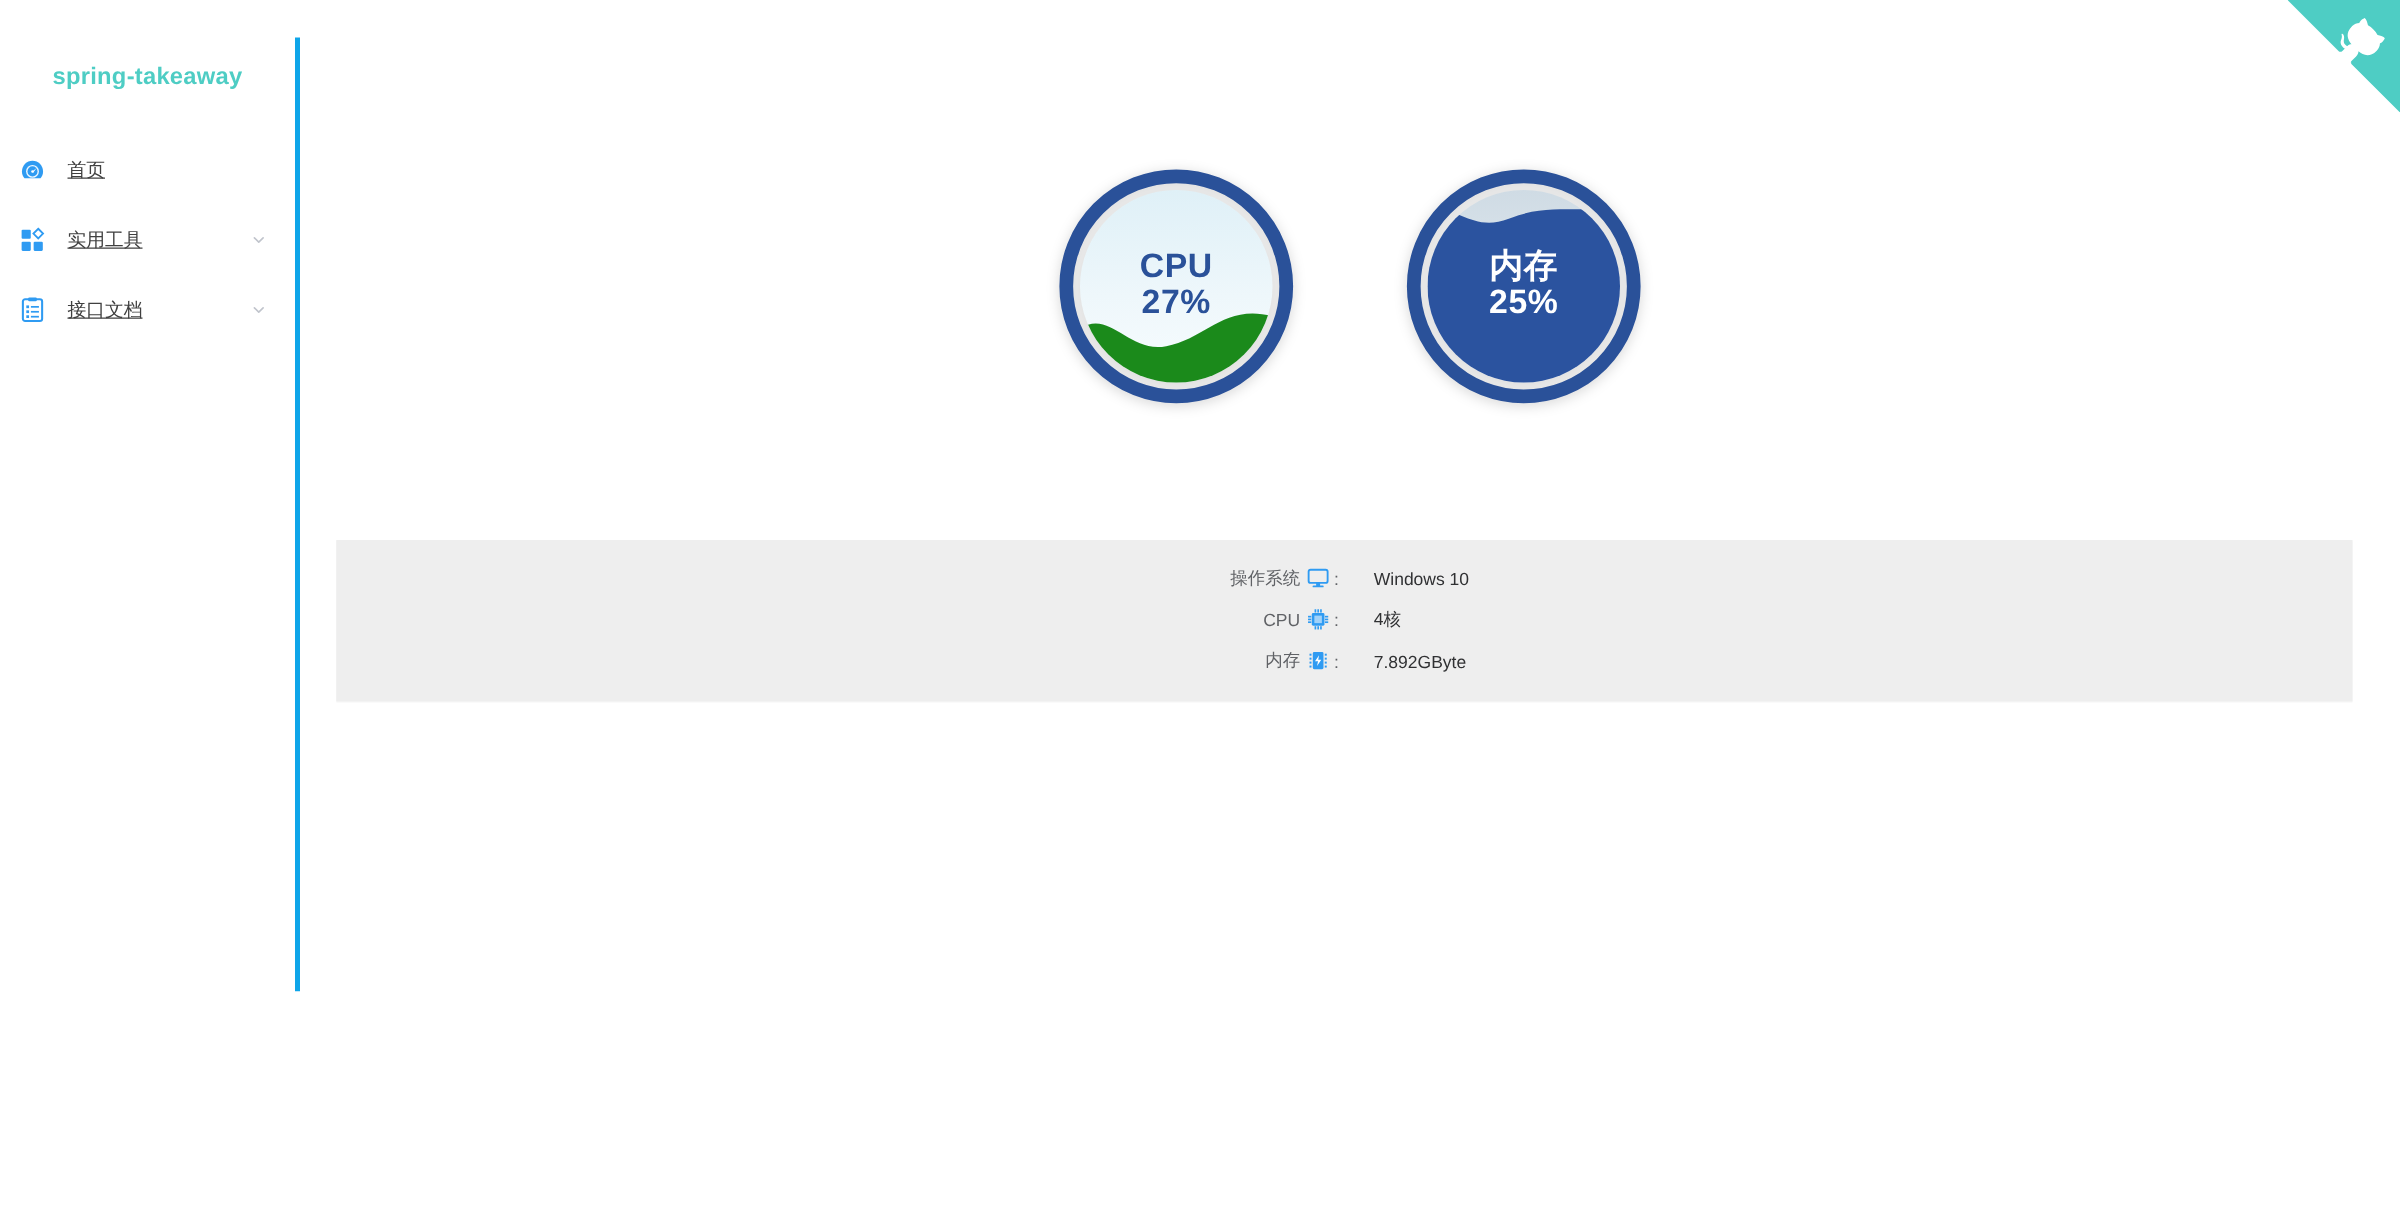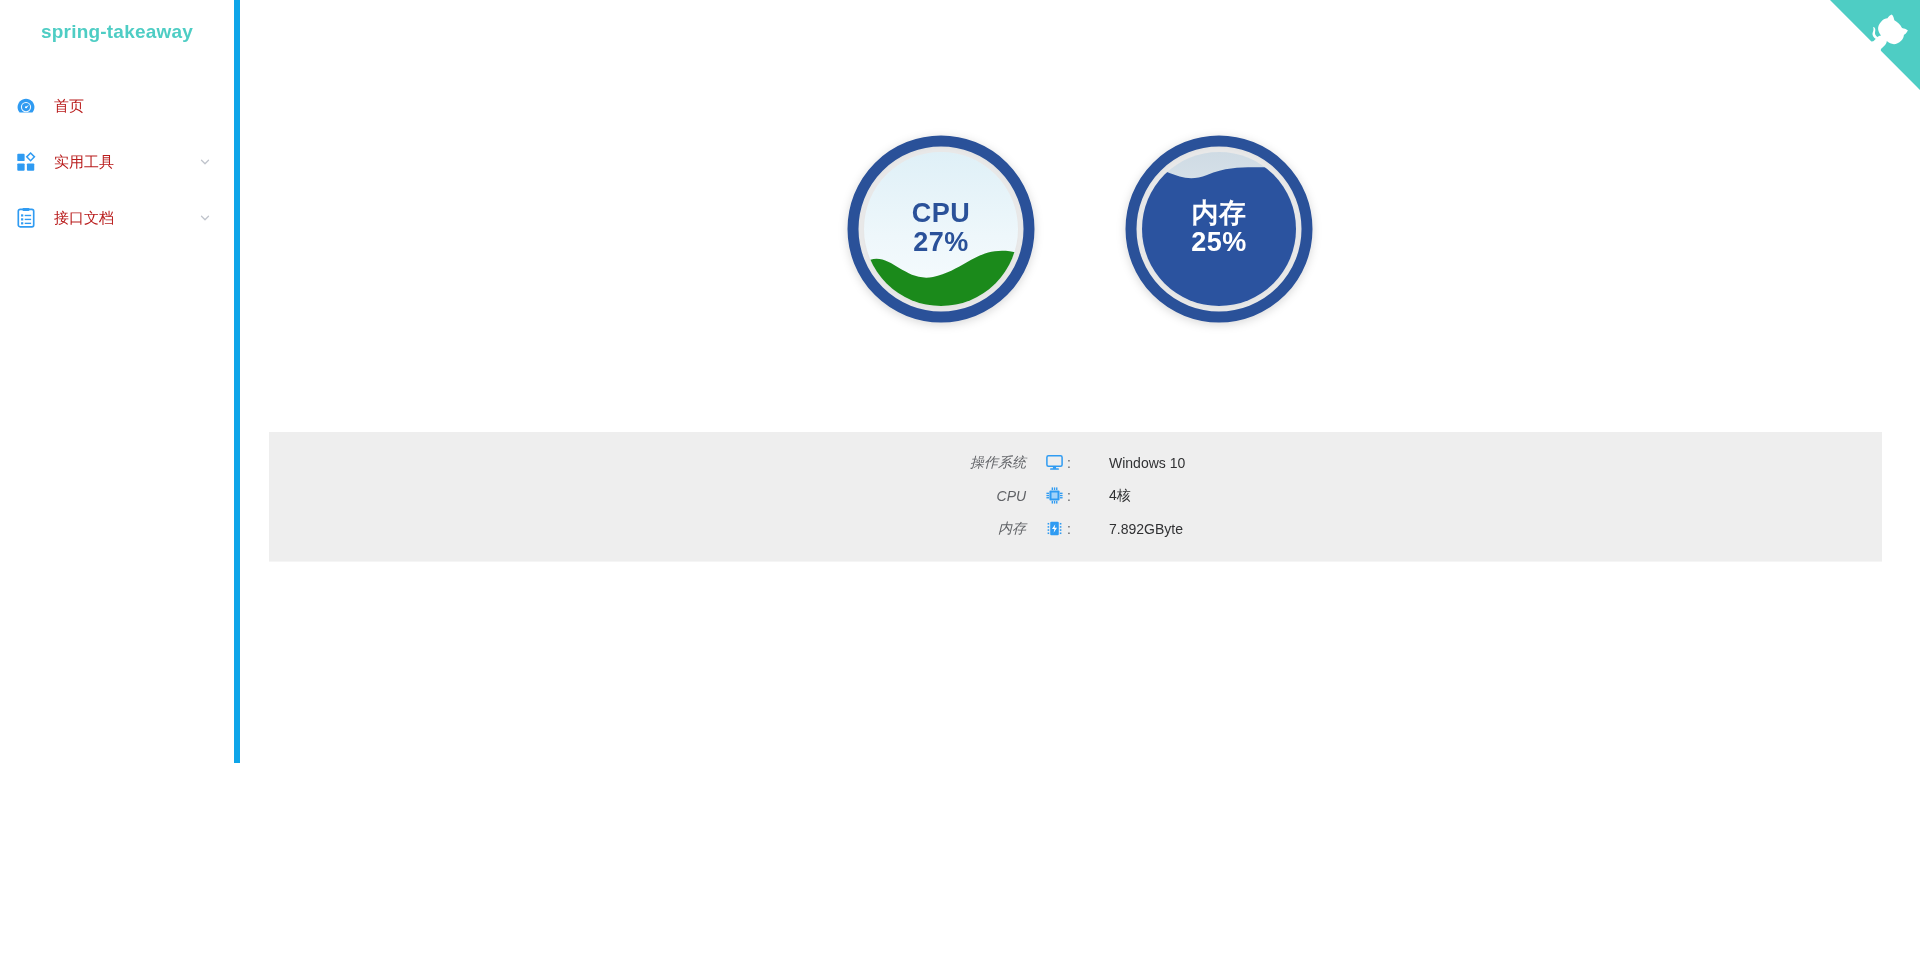--- a/index.html
+++ b/index.html
@@ -8,42 +8,44 @@
     background: #ffffff;
     font-family: "Liberation Sans", "DejaVu Sans", sans-serif;
     overflow: hidden;
   }
   .app { position: relative; width: 1920px; height: 969px; display: flex; }
 
   
   .sidebar {
     width: 240px; height: 763px;
     background: #ffffff;
-    border-right: 6px solid #0ea5e9;
+    border-right: 4px solid #0ea5e9;
     flex: 0 0 240px;
     position: relative;
     z-index: 5;
+    margin-top: 30px;
   }
   .logo {
     height: 58px;
     display: flex; align-items: center; justify-content: center;
     color: #4ecdc4;
     font-size: 19px;
     font-weight: bold;
     letter-spacing: .2px;
     padding-top: 6px;
   }
   .menu { padding-top: 20px; }
   .menu-item {
     height: 56px;
     display: flex; align-items: center;
     padding: 0 22px 0 15px;
     cursor: pointer;
-    color: #b91c1c;
+    color: #404040;
     font-size: 15px;
+    text-decoration: underline;
   }
   .menu-icon {
     width: 22px; height: 22px;
     flex: 0 0 22px;
     display: flex; align-items: center; justify-content: center;
     margin-right: 17px;
   }
   .menu-icon svg { display: block; }
   .menu-label { flex: 1 1 auto; white-space: nowrap; }
   .chevron {
@@ -121,29 +123,29 @@
   }
   .info-label {
     width: 802px;
     text-align: right;
     color: #606266;
     display: flex;
     align-items: center;
     justify-content: flex-end;
     white-space: nowrap;
   }
-  .info-label .lbl-text { margin-right: 19px; font-style: italic; }
+  .info-label .lbl-text { margin-right: 5px; }
   .info-ico {
     width: 19px; height: 19px;
     display: inline-flex; align-items: center; justify-content: center;
   }
   .info-ico svg { display: block; }
   .info-colon { margin-left: 3px; color: #606266; }
   .info-value {
-    margin-left: 38px;
+    margin-left: 28px;
     color: #303133;
     font-size: 14px;
     white-space: nowrap;
   }
 </style>
 </head>
 <body>
 
 <div class="app">
 

